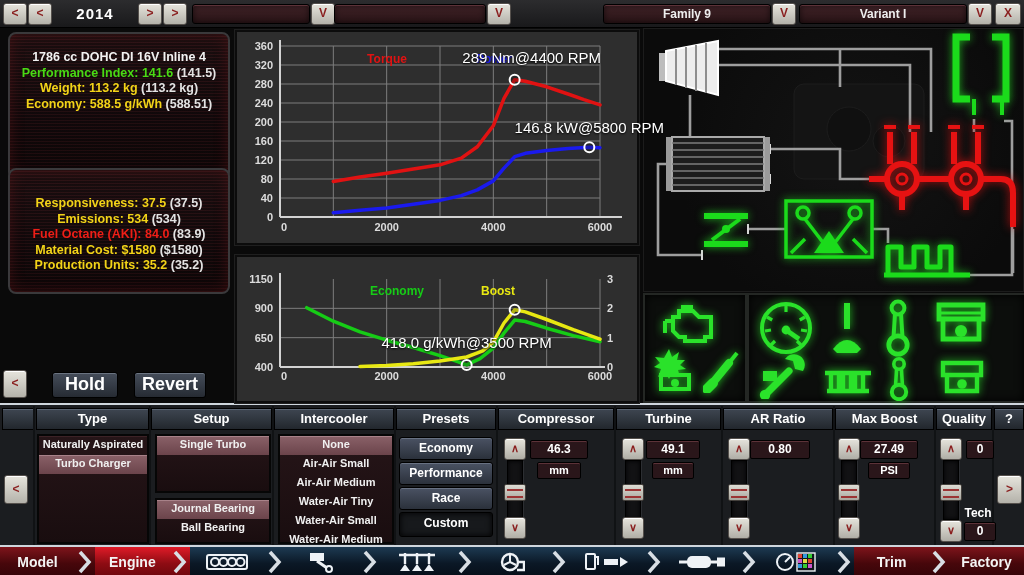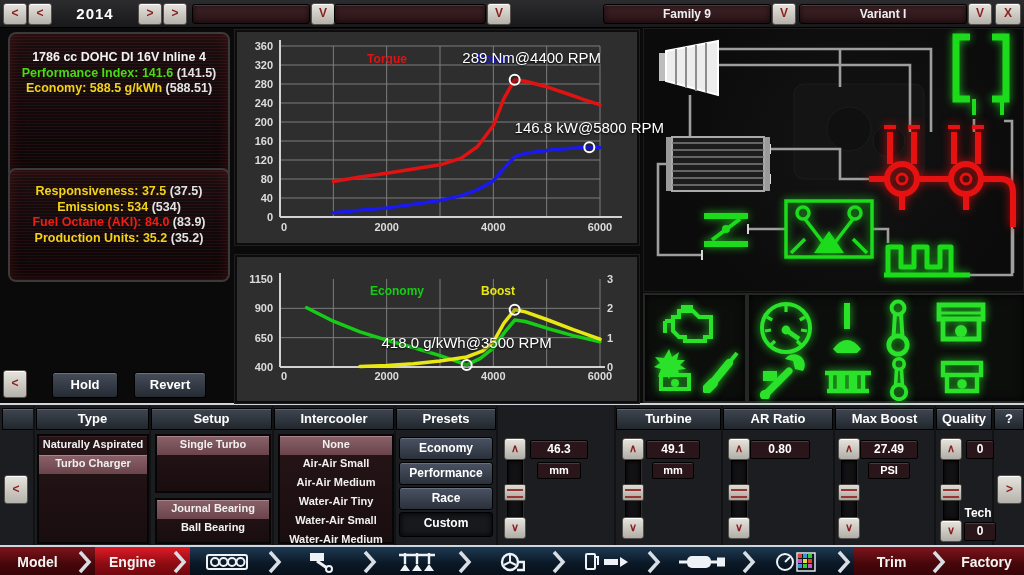--- a/index.html
+++ b/index.html
@@ -20,21 +20,21 @@
          box-shadow:inset 0 1px 0 #5c3238, inset 0 0 6px rgba(0,0,0,.6);}
   
   .stats-panel{position:absolute;left:8px;width:218px;border:2px solid #3a393b;border-radius:8px;
     background:repeating-linear-gradient(0deg, rgba(150,40,45,.10) 0 1px, rgba(0,0,0,.25) 1px 3px),
                linear-gradient(180deg,#221214,#150b0d 60%,#100809);
     box-shadow:inset 0 0 14px rgba(130,25,30,.35);}
   .stats-panel .ttl{color:#f2f2f2;}
   .srow{text-align:center;font-size:12.5px;font-weight:bold;line-height:15.6px;white-space:nowrap;}
   .c-green{color:#49da14;} .c-yellow{color:#f2d318;} .c-red{color:#ee1e17;} .c-paren{color:#e3e3e3;}
   
-  .navybtn{position:absolute;height:24px;border-radius:3px;color:#fff;font-weight:bold;font-size:13px;
+  .navybtn{position:absolute;height:24px;border-radius:3px;color:#fff;font-weight:bold;font-size:18px;
            text-align:center;background:linear-gradient(#454d5a,#262b33);
            border:1px solid #000;box-shadow:inset 0 1px 0 #6a7380;cursor:pointer;line-height:23px;}
   
   .chart-panel{position:absolute;left:235px;width:400px;background:#2e2e2e;
                border:2px solid #0c0c0c;box-shadow:0 0 0 1px #1f1f1f;z-index:5;}
   .chart-panel svg{overflow:visible;display:block;}
   .tick{fill:#dcdcdc;font:bold 11px "Liberation Sans",sans-serif;}
   .slabel{font:bold 12px "Liberation Sans",sans-serif;}
   .ann{fill:#ffffff;font:15px "Liberation Sans",sans-serif;text-shadow:0 1px 2px #000;}
   
@@ -105,27 +105,29 @@
     <div class="ddbox" style="left:603px;width:166px">Family 9</div>
     <div class="sqbtn" style="left:772px">V</div>
     <div class="ddbox" style="left:799px;width:166px">Variant I</div>
     <div class="sqbtn" style="left:968px">V</div>
     <div class="sqbtn" style="left:995px;width:24px">X</div>
   </div>
 
   <div class="stats-panel" style="top:32px;height:128px;padding-top:16px">
     <div class="srow ttl">1786 cc DOHC DI 16V Inline 4</div>
     <div class="srow c-green"><span>Performance Index:</span> <span>141.6</span> <span class="c-paren">(141.5)</span></div>
+    <div class="srow c-yellow"><span>Weight:</span> <span>113.2 kg</span> <span class="c-paren">(113.2 kg)</span></div>
     <div class="srow c-yellow"><span>Economy:</span> <span>588.5 g/kWh</span> <span class="c-paren">(588.51)</span></div>
   </div>
 
-  <div class="stats-panel" style="top:168px;height:96px;padding-top:14px">
+  <div class="stats-panel" style="top:168px;height:96px;padding-top:26px">
     <div class="srow c-yellow"><span>Responsiveness:</span> <span>37.5</span> <span class="c-paren">(37.5)</span></div>
     <div class="srow c-yellow"><span>Emissions:</span> <span>534</span> <span class="c-paren">(534)</span></div>
     <div class="srow c-red"><span>Fuel Octane (AKI):</span> <span>84.0</span> <span class="c-paren">(83.9)</span></div>
+    <div class="srow c-yellow"><span>Material Cost:</span> <span>$1580</span> <span class="c-paren">($1580)</span></div>
     <div class="srow c-yellow"><span>Production Units:</span> <span>35.2</span> <span class="c-paren">(35.2)</span></div>
   </div>
 
   <div class="sqbtn" style="left:3px;top:370px;height:26px;line-height:25px">&lt;</div>
   <div class="navybtn" style="left:52px;top:372px;width:64px">Hold</div>
   <div class="navybtn" style="left:134px;top:372px;width:70px">Revert</div>
 
   <div class="chart-panel" style="top:30px;height:211px">
     <svg id="chart1" width="396" height="207">
         <line x1="96.33333333333333" y1="14" x2="96.33333333333333" y2="185" stroke="#7d7d7d" stroke-width="1"></line>
@@ -340,20 +342,21 @@
       <circle cx="11.5" cy="12.5" r="2.4" fill="#2ae22a"></circle>
     </svg>
   </div>
 
   <div class="settings">
     <div class="colhead" style="left:2px;width:31px"></div>
     <div class="colhead" style="left:36px;width:111px">Type</div>
     <div class="colhead" style="left:151px;width:119px">Setup</div>
     <div class="colhead" style="left:274px;width:118px">Intercooler</div>
     <div class="colhead" style="left:396px;width:98px">Presets</div>
+    <div class="colhead" style="left:498px;width:114px">Compressor</div>
     <div class="colhead" style="left:616px;width:103px">Turbine</div>
     <div class="colhead" style="left:723px;width:108px">AR Ratio</div>
     <div class="colhead" style="left:835px;width:97px">Max Boost</div>
     <div class="colhead" style="left:936px;width:54px">Quality</div>
     <div class="colhead" style="left:994px;width:28px">?</div>
 
     <div class="colsep" style="left:33px"></div>
       <div class="colsep" style="left:149px"></div>
     <div class="colsep" style="left:272px"></div>
       <div class="colsep" style="left:394px"></div>

